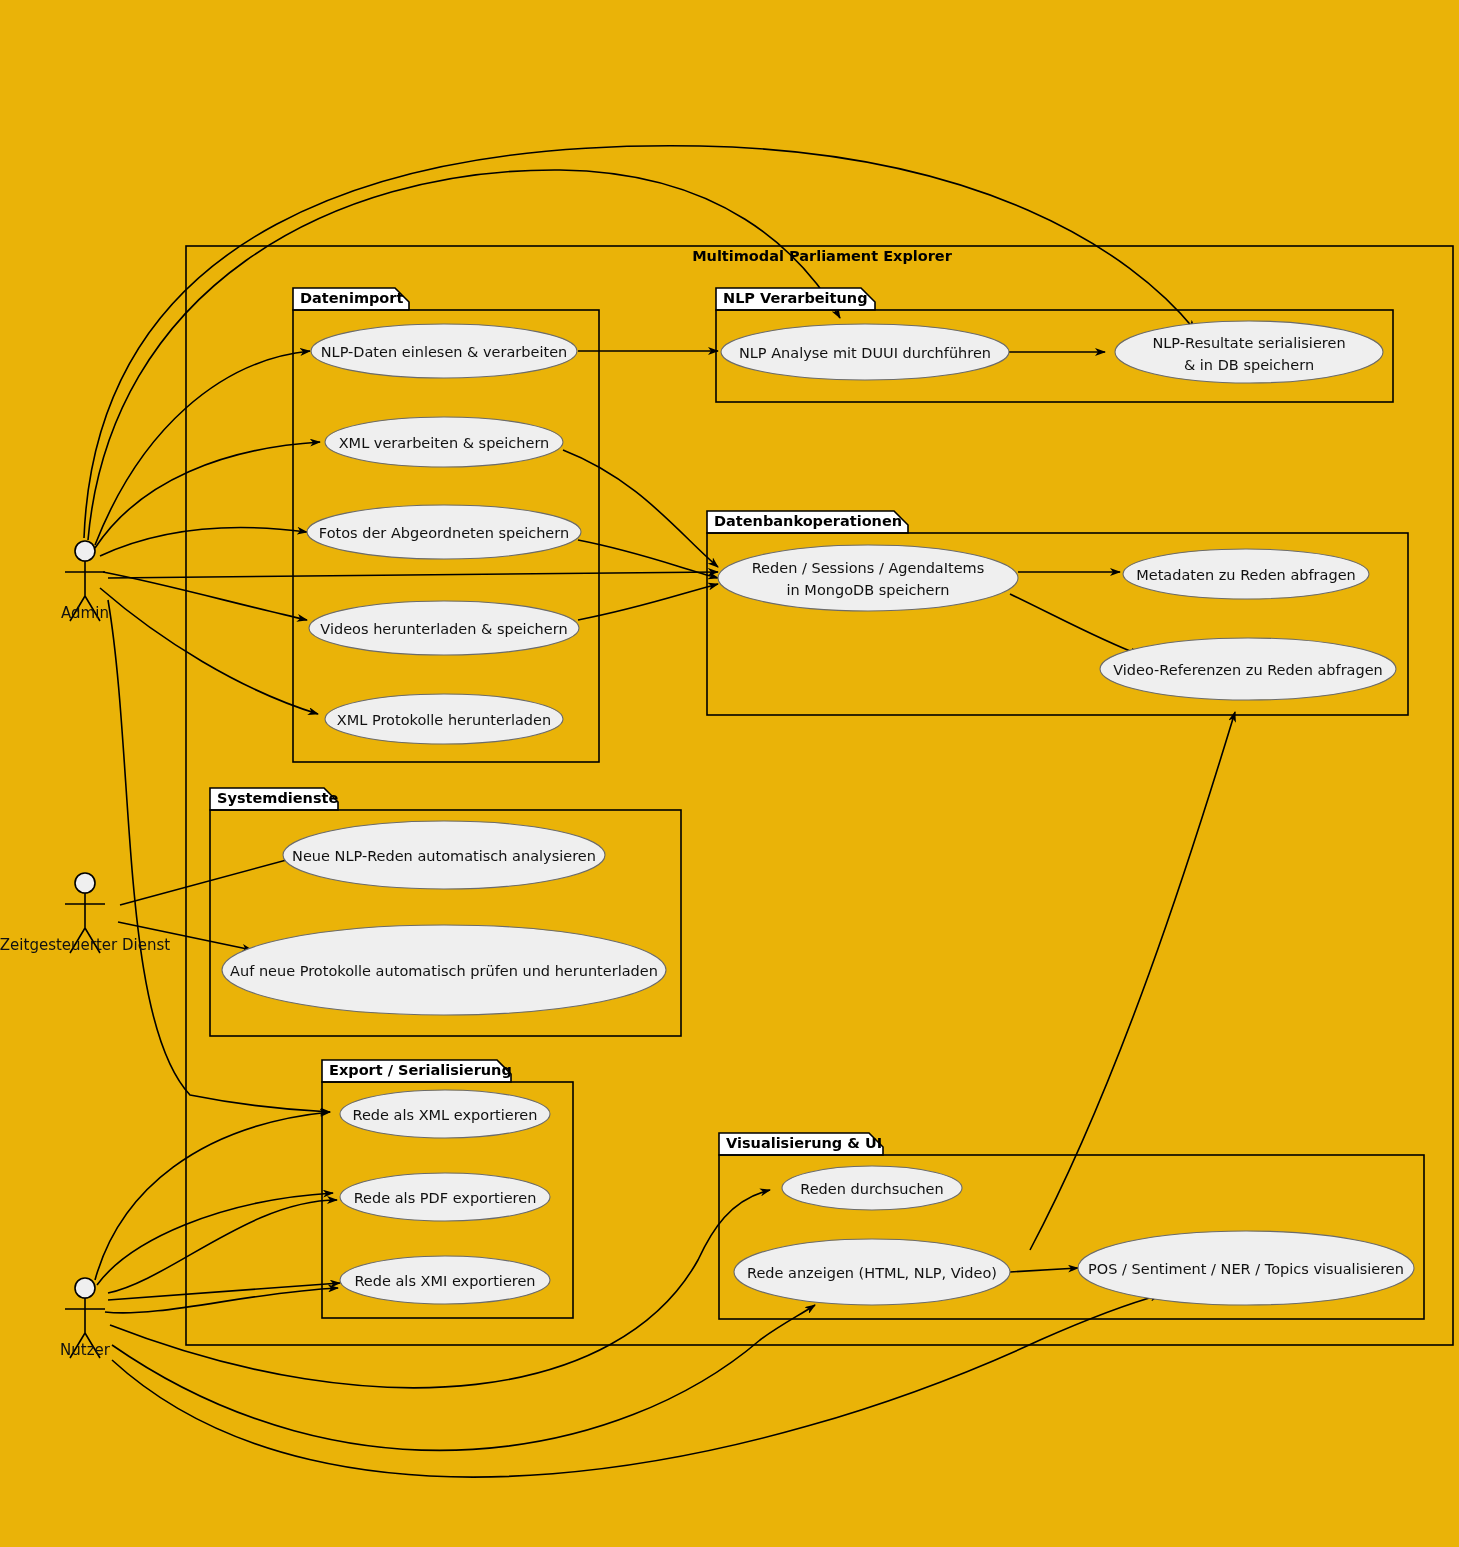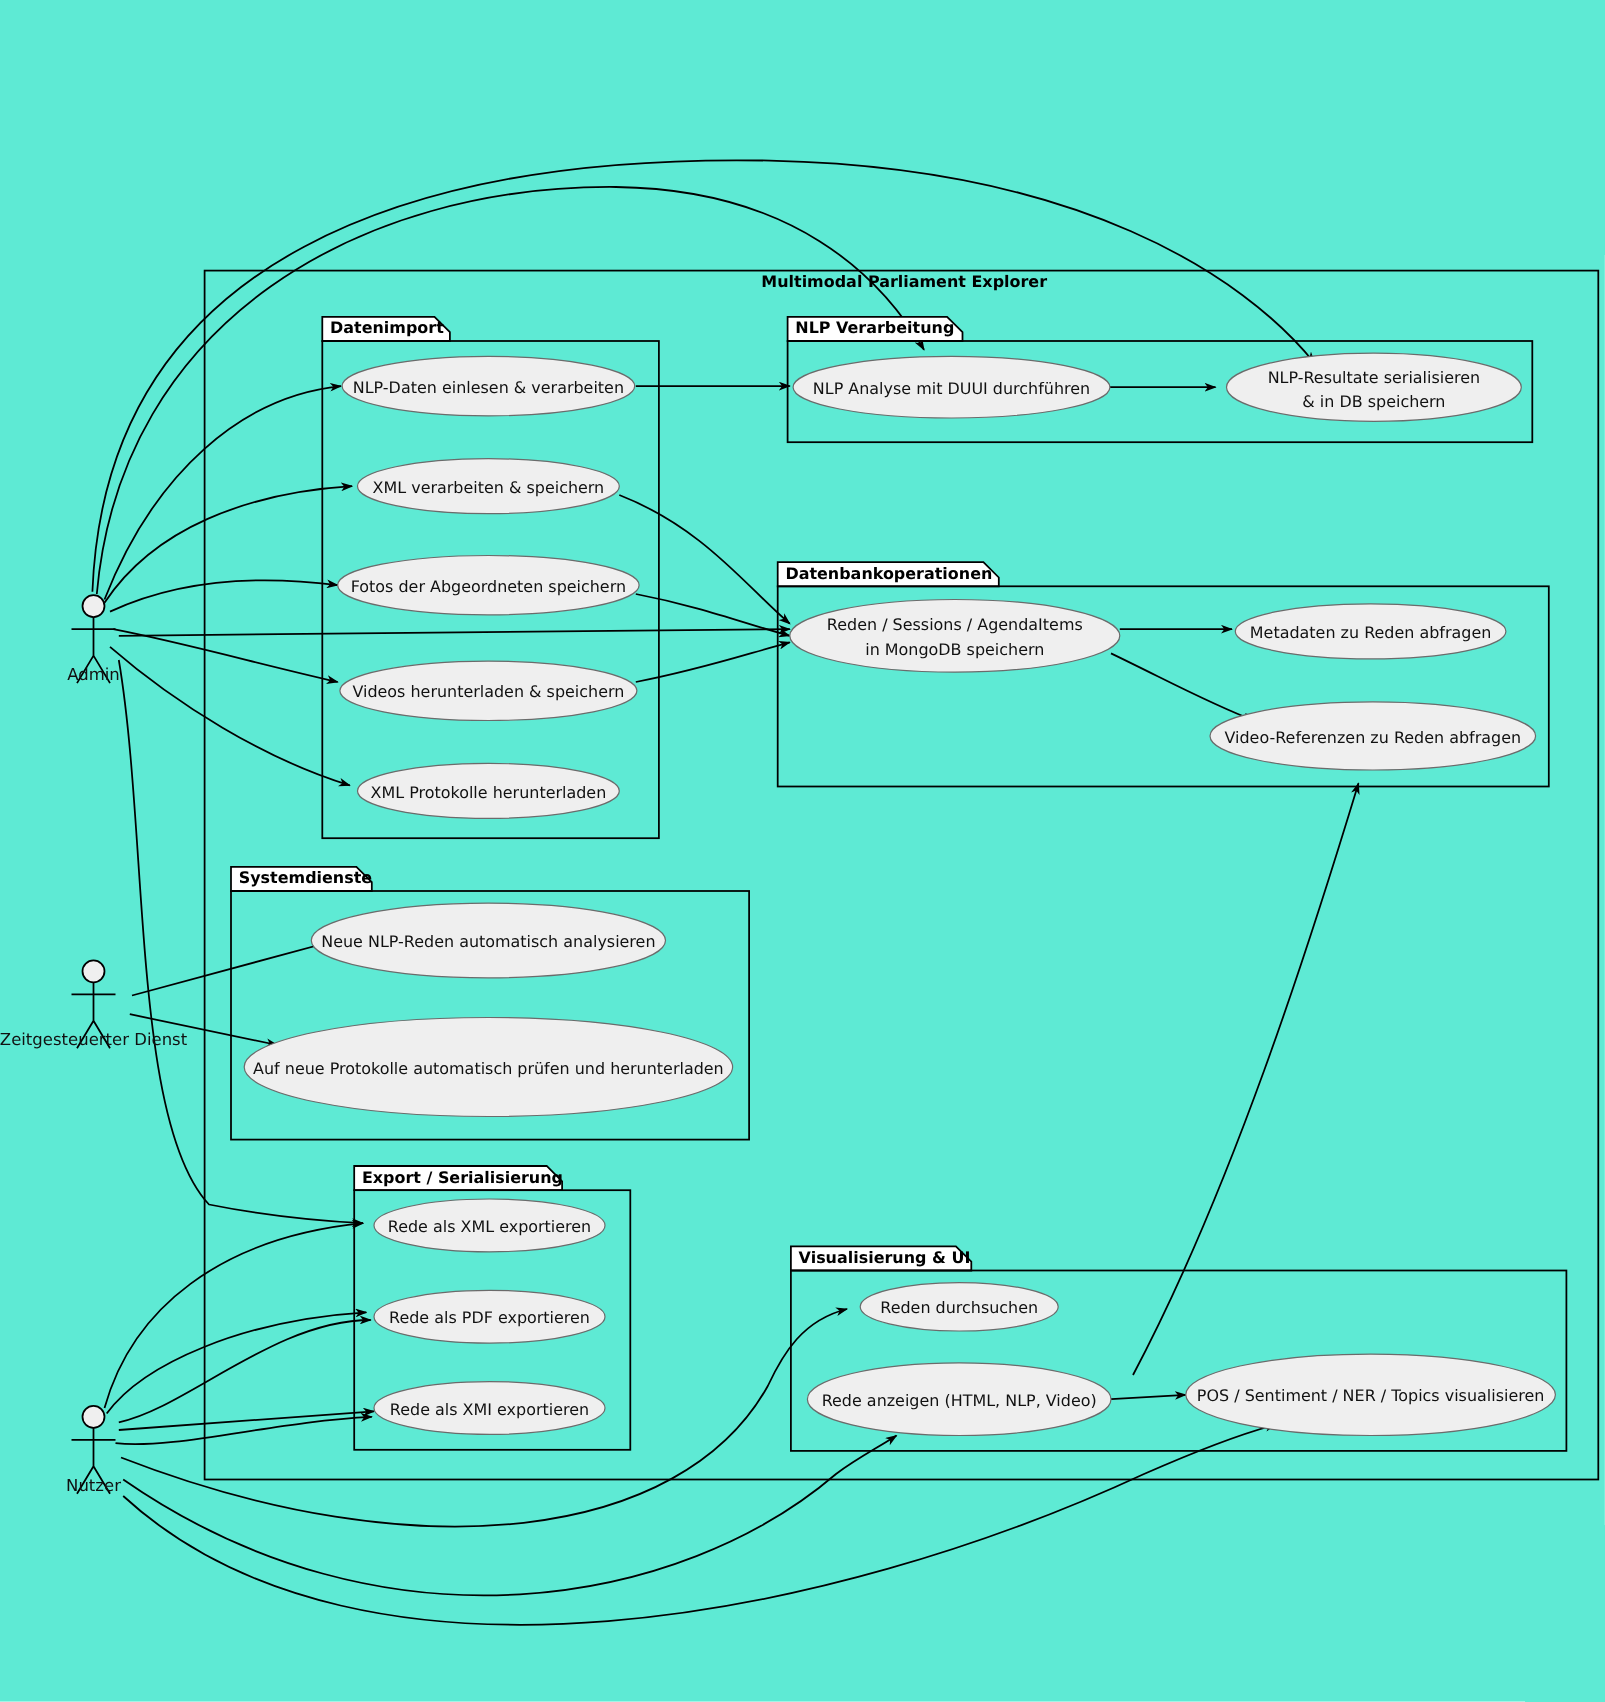--- a/index.html
+++ b/index.html
@@ -7,21 +7,21 @@
     padding: 0;
     background: #ffffff;
   }
   body {
     font-family: "DejaVu Sans", sans-serif;
   }
   #canvas {
     position: relative;
     width: 1459px;
     height: 1547px;
-    background: #5eead4;
+    background: #eab308;
     overflow: hidden;
   }
   svg#diagram {
     position: absolute;
     top: 0;
     left: 0;
     width: 1459px;
     height: 1547px;
   }
   .pkg-rect {

